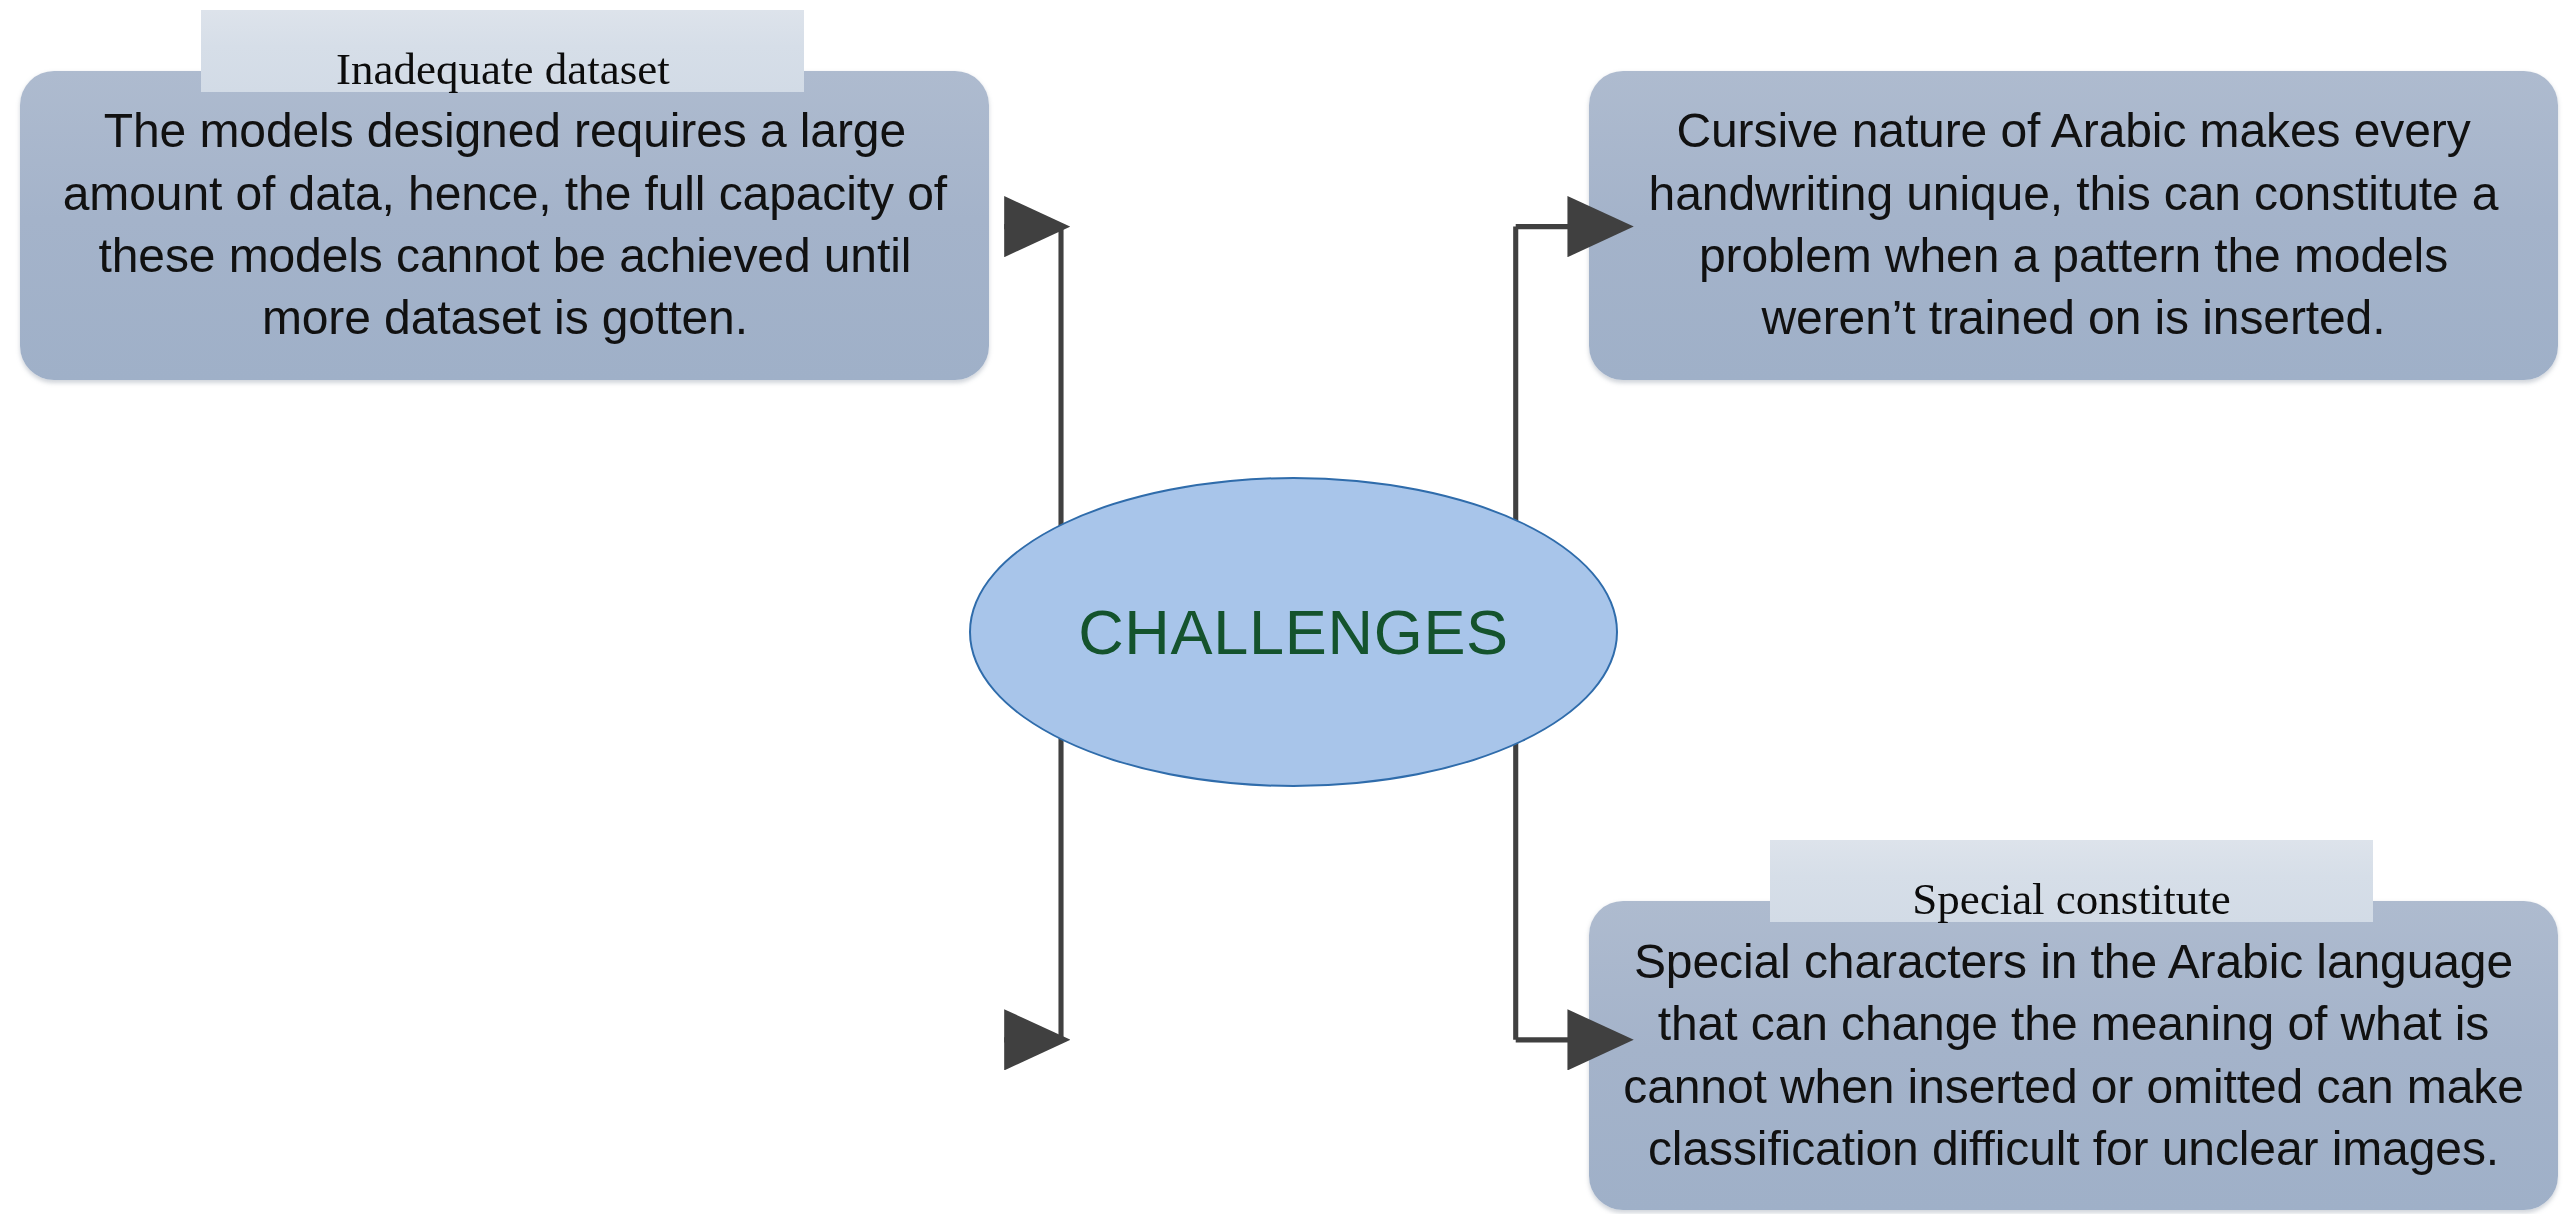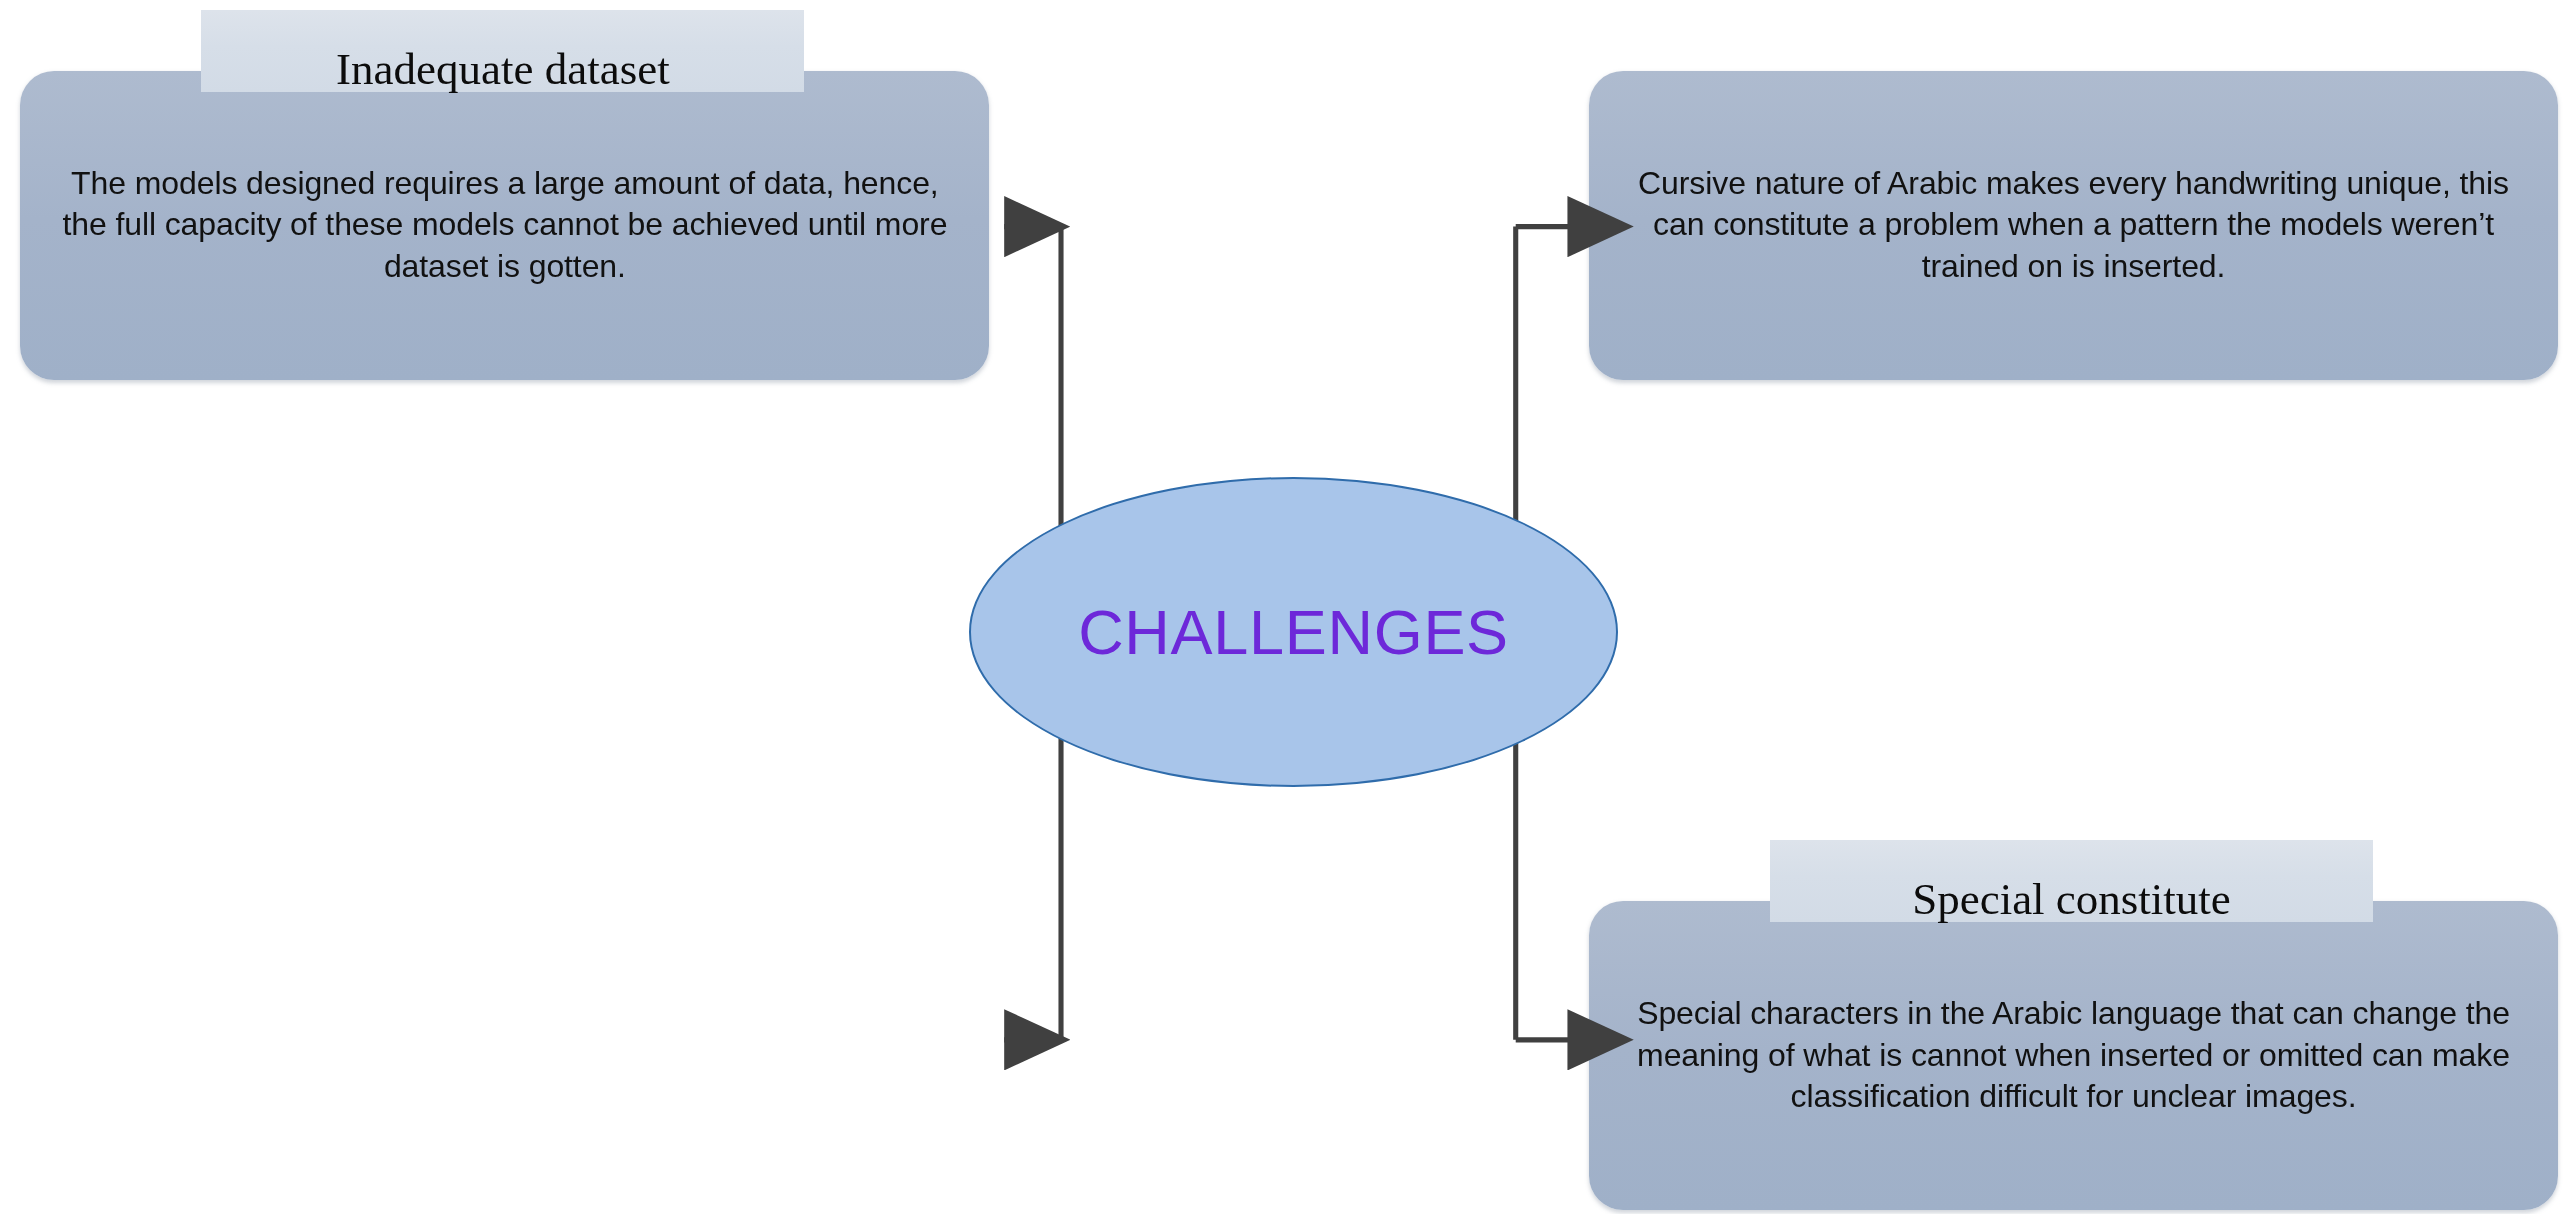--- a/index.html
+++ b/index.html
@@ -37,21 +37,21 @@
     position: absolute;
     left: 29px;
     right: 29px;
     top: 0;
     bottom: 0;
     display: flex;
     align-items: center;
     justify-content: center;
     text-align: center;
     font-family: "Liberation Sans", sans-serif;
-    font-size: 32px;
+    font-size: 48px;
     line-height: 1.30;
     color: #111111;
     letter-spacing: -0.1px;
   }
 
   .card-title-banner {
     position: absolute;
     left: 181px;
     top: 0;
     width: 603px;
@@ -89,21 +89,21 @@
     border: 2.9px solid #2f6cab;
     box-sizing: border-box;
     display: flex;
     align-items: center;
     justify-content: center;
     z-index: 5;
   }
   #center-node .center-label {
     font-family: "Liberation Sans", sans-serif;
     font-size: 63px;
-    color: #6d28d9;
+    color: #14532d;
     letter-spacing: 0.7px;
     white-space: nowrap;
   }
 
   
   .connector-svg {
     position: absolute;
     left: 0;
     top: 0;
     width: 2576px;

